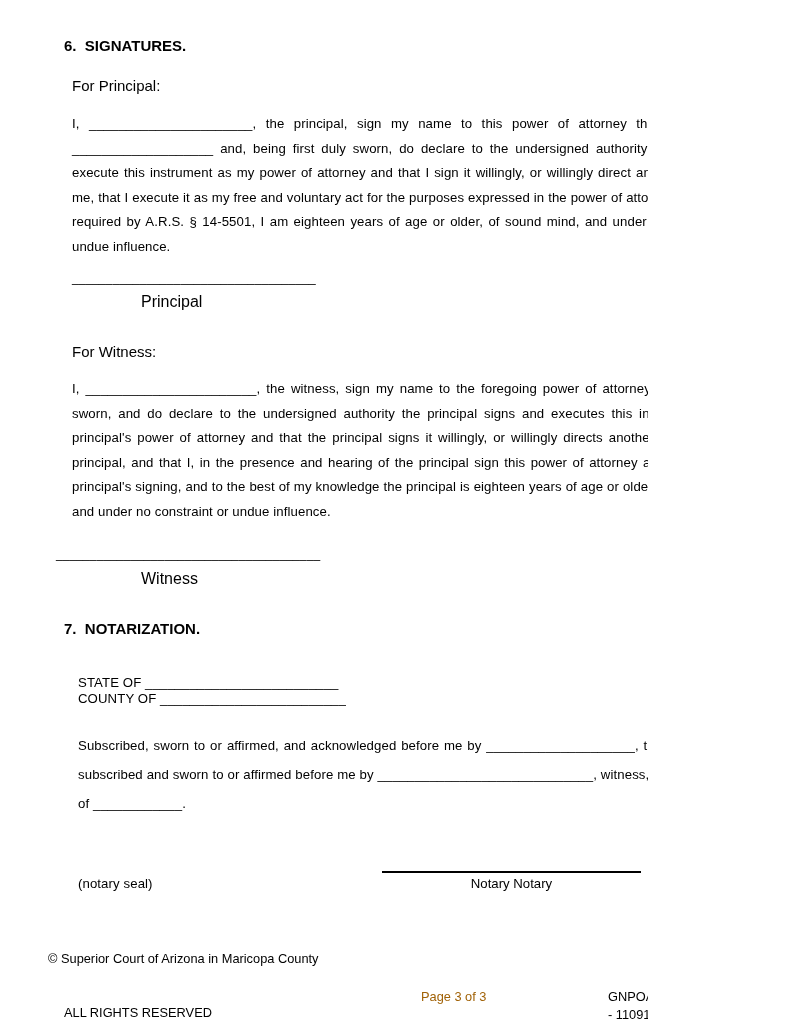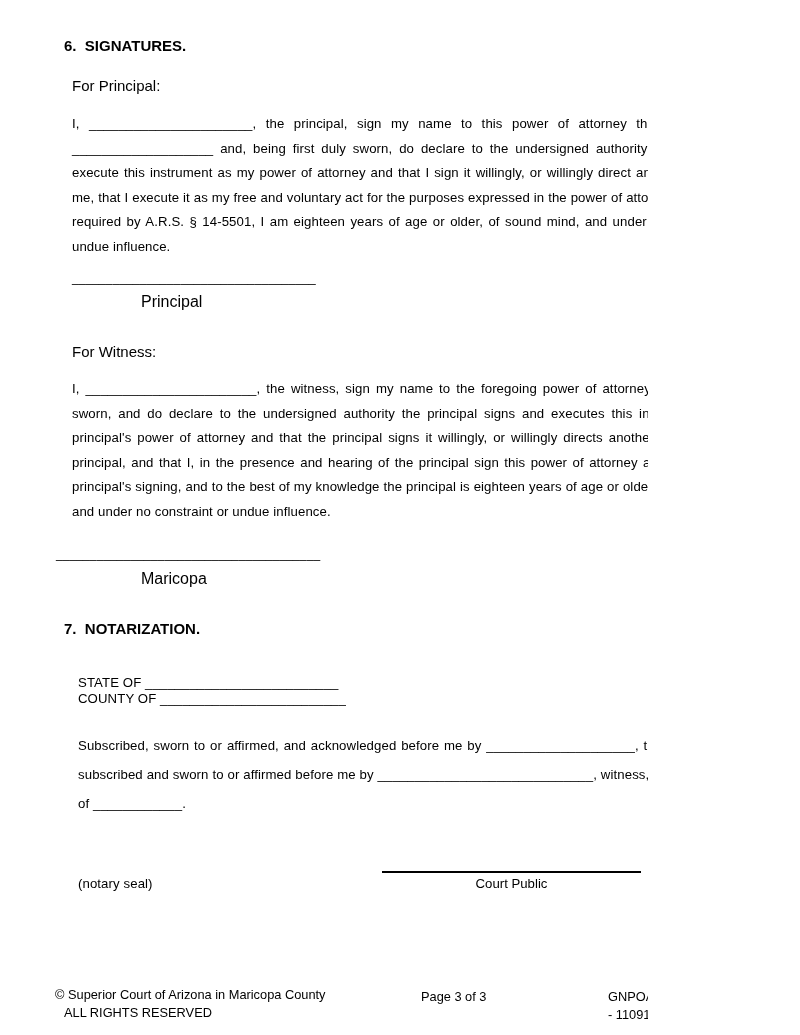--- a/index.html
+++ b/index.html
@@ -60,21 +60,21 @@
   .notary-public-label {
     width: 259px;
     text-align: center;
     font-size: 13.2px;
   }
   .footer-text {
     font-size: 12.8px;
     line-height: 18px;
   }
   .footer-line2 { padding-left: 12px; }
-  .footer-page { color: #000000; }
+  .footer-page { color: #a16207; }
 </style>
 </head>
 <body>
 
 <div class="page">
 
   <h2 class="abs section-heading" style="left:64px; top:37px;">6.  SIGNATURES.</h2>
 
   <h3 class="abs sub-heading" style="left:72px; top:77px;">For Principal:</h3>
 
@@ -83,37 +83,37 @@
   <div class="abs sig-underscores" style="left:72px; top:271px;">____________________________________</div>
 
   <div class="abs sig-label" style="left:141px; top:293px;">Principal</div>
 
   <h3 class="abs sub-heading" style="left:72px; top:343px;">For Witness:</h3>
 
   <p class="abs body-para" style="left:72px; top:377px; width:676px;">I, _______________________, the witness, sign my name to the foregoing power of attorney being first duly sworn, and do declare to the undersigned authority the principal signs and executes this instrument as the principal's power of attorney and that the principal signs it willingly, or willingly directs another to sign for the principal, and that I, in the presence and hearing of the principal sign this power of attorney as witness to the principal's signing, and to the best of my knowledge the principal is eighteen years of age or older, of sound mind, and under no constraint or undue influence.</p>
 
   <div class="abs sig-underscores" style="left:56px; top:547px;">_______________________________________</div>
 
-  <div class="abs sig-label" style="left:141px; top:570px;">Maricopa</div>
+  <div class="abs sig-label" style="left:141px; top:570px;">Witness</div>
 
   <h2 class="abs section-heading" style="left:64px; top:620px;">7.  NOTARIZATION.</h2>
 
   <div class="abs fill-line" style="left:78px; top:675px;">STATE OF __________________________</div>
 
   <div class="abs fill-line" style="left:78px; top:691px;">COUNTY OF _________________________</div>
 
   <p class="abs body-para notary-para" style="left:78px; top:731px; width:670px;">Subscribed, sworn to or affirmed, and acknowledged before me by ____________________, the principal, and subscribed and sworn to or affirmed before me by _____________________________, witness, this ______ day of ____________.</p>
 
   <div class="abs fill-line" style="left:78px; top:876px;">(notary seal)</div>
 
   <div class="abs notary-public-line" style="left:382px; top:871px;"></div>
 
-  <div class="abs notary-public-label" style="left:382px; top:876px;">Court Public</div>
+  <div class="abs notary-public-label" style="left:382px; top:876px;">Notary Notary</div>
 
-  <div class="abs footer-text" style="left:48px; top:986px;margin-left:7px;">© Superior Court of Arizona in Maricopa County</div>
+  <div class="abs footer-text" style="left:48px; top:950px;">© Superior Court of Arizona in Maricopa County</div>
 
   <div class="abs footer-text footer-line2" style="left:52px; top:1004px;">ALL RIGHTS RESERVED</div>
 
   <div class="abs footer-text footer-page" style="left:421px; top:988px;">Page 3 of 3</div>
 
   <div class="abs footer-text" style="left:608px; top:988px;">GNPOA10f - 110917</div>
 
 </div>
 
 </body></html>

